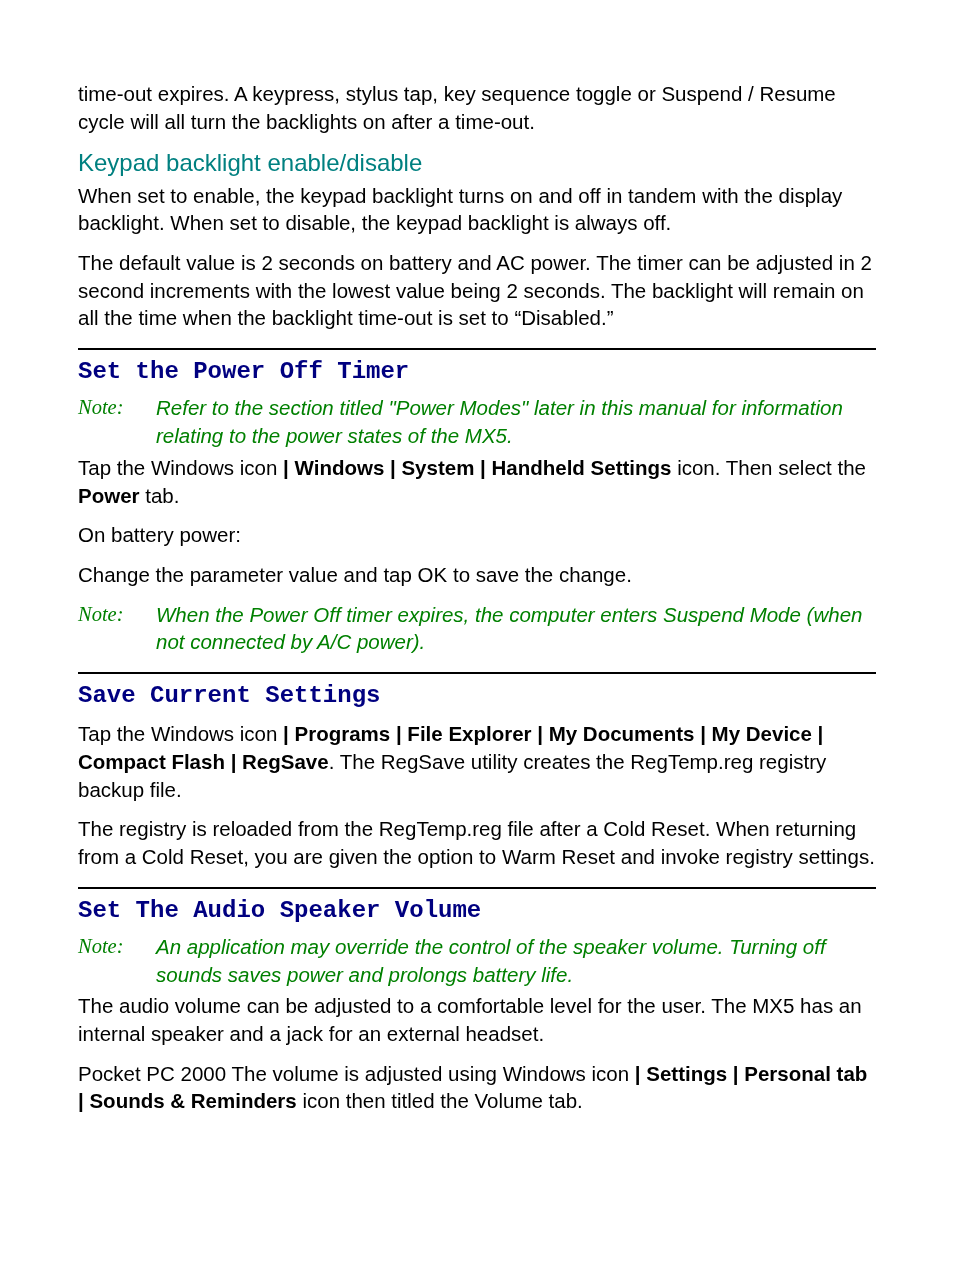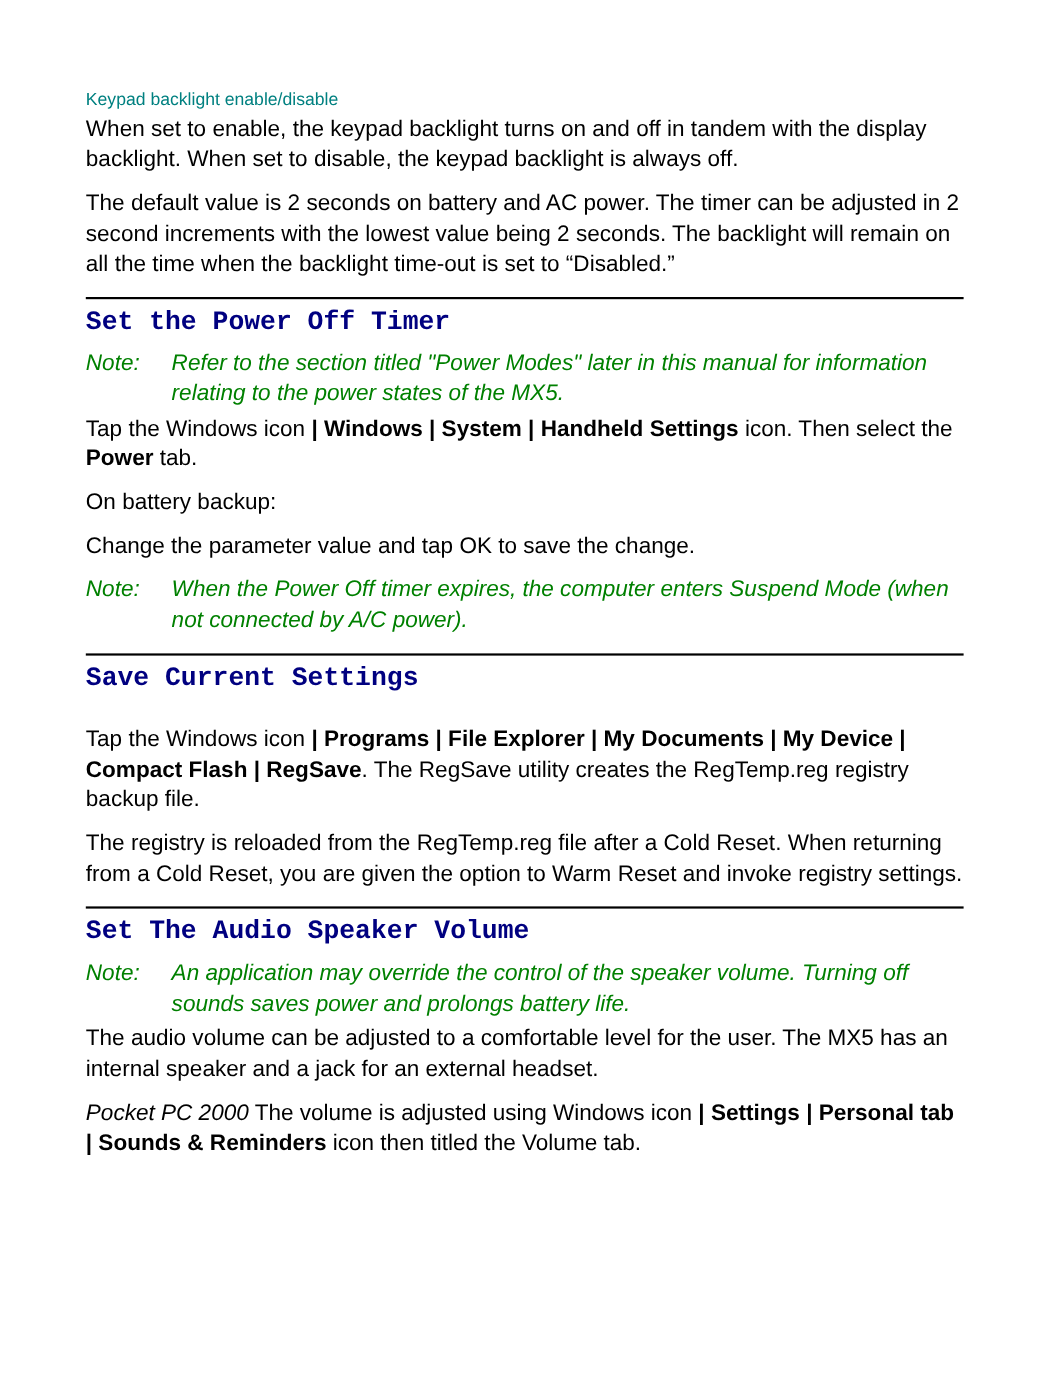--- a/index.html
+++ b/index.html
@@ -26,77 +26,79 @@
   }
   .h2 {
     color: #000080;
     font-weight: bold;
     font-size: 24px;
     margin: 4px 0 6px 0;
     font-family: Liberation Mono, monospace;
   }
   .sub {
     color: #008080;
-    font-size: 16px;
+    font-size: 24px;
     margin: 0 0 2px 0;
   }
   .note {
     color: #008000;
     font-style: italic;
     margin: 4px 0 4px 0;
     display: flex;
   }
   .note-label {
     flex: 0 0 78px;
+    font-family: Liberation Serif, serif;
   }
   .note-body {
     flex: 1;
   }
   .b { font-weight: bold; }
-  .i { font-style: italic; }
+  .i { }
 </style>
 </head>
 <body>
 
 <div class="page">
 
+  <p class="para">time-out expires. A keypress, stylus tap, key sequence toggle or Suspend / Resume cycle will all turn the backlights on after a time-out.</p>
 
   <div class="sub">Keypad backlight enable/disable</div>
   <p class="para" style="margin-top:0">When set to enable, the keypad backlight turns on and off in tandem with the display backlight. When set to disable, the keypad backlight is always off.</p>
 
   <p class="para">The default value is 2 seconds on battery and AC power. The timer can be adjusted in 2 second increments with the lowest value being 2 seconds. The backlight will remain on all the time when the backlight time-out is set to “Disabled.”</p>
 
   <hr class="hr">
 
   <div class="h2">Set the Power Off Timer</div>
 
   <div class="note">
     <div class="note-label">Note:</div>
     <div class="note-body">Refer to the section titled "Power Modes" later in this manual for information relating to the power states of the MX5.</div>
   </div>
 
   <p class="para" style="margin-top:0">
     <span>Tap the Windows icon </span><span class="b">| Windows | System | Handheld Settings</span><span> icon. Then select the </span><span class="b">Power</span><span> tab.</span>
   </p>
 
-  <p class="para">On battery backup:</p>
+  <p class="para">On battery power:</p>
 
   <p class="para" style="margin-top:0">Change the parameter value and tap OK to save the change.</p>
 
 
   <div class="note">
     <div class="note-label">Note:</div>
     <div class="note-body">When the Power Off timer expires, the computer enters Suspend Mode (when not connected by A/C power).</div>
   </div>
 
   <hr class="hr">
 
   <div class="h2">Save Current Settings</div>
 
-  <p class="para" style="margin-top:24px">
+  <p class="para" style="margin-top:8px">
     <span>Tap the Windows icon </span><span class="b">| Programs | File Explorer | My Documents | My Device | Compact Flash | RegSave</span><span>. The RegSave utility creates the RegTemp.reg registry backup file.</span>
   </p>
 
   <p class="para">The registry is reloaded from the RegTemp.reg file after a Cold Reset. When returning from a Cold Reset, you are given the option to Warm Reset and invoke registry settings.</p>
 
   <hr class="hr">
 
   <div class="h2">Set The Audio Speaker Volume</div>
 
   <div class="note">

